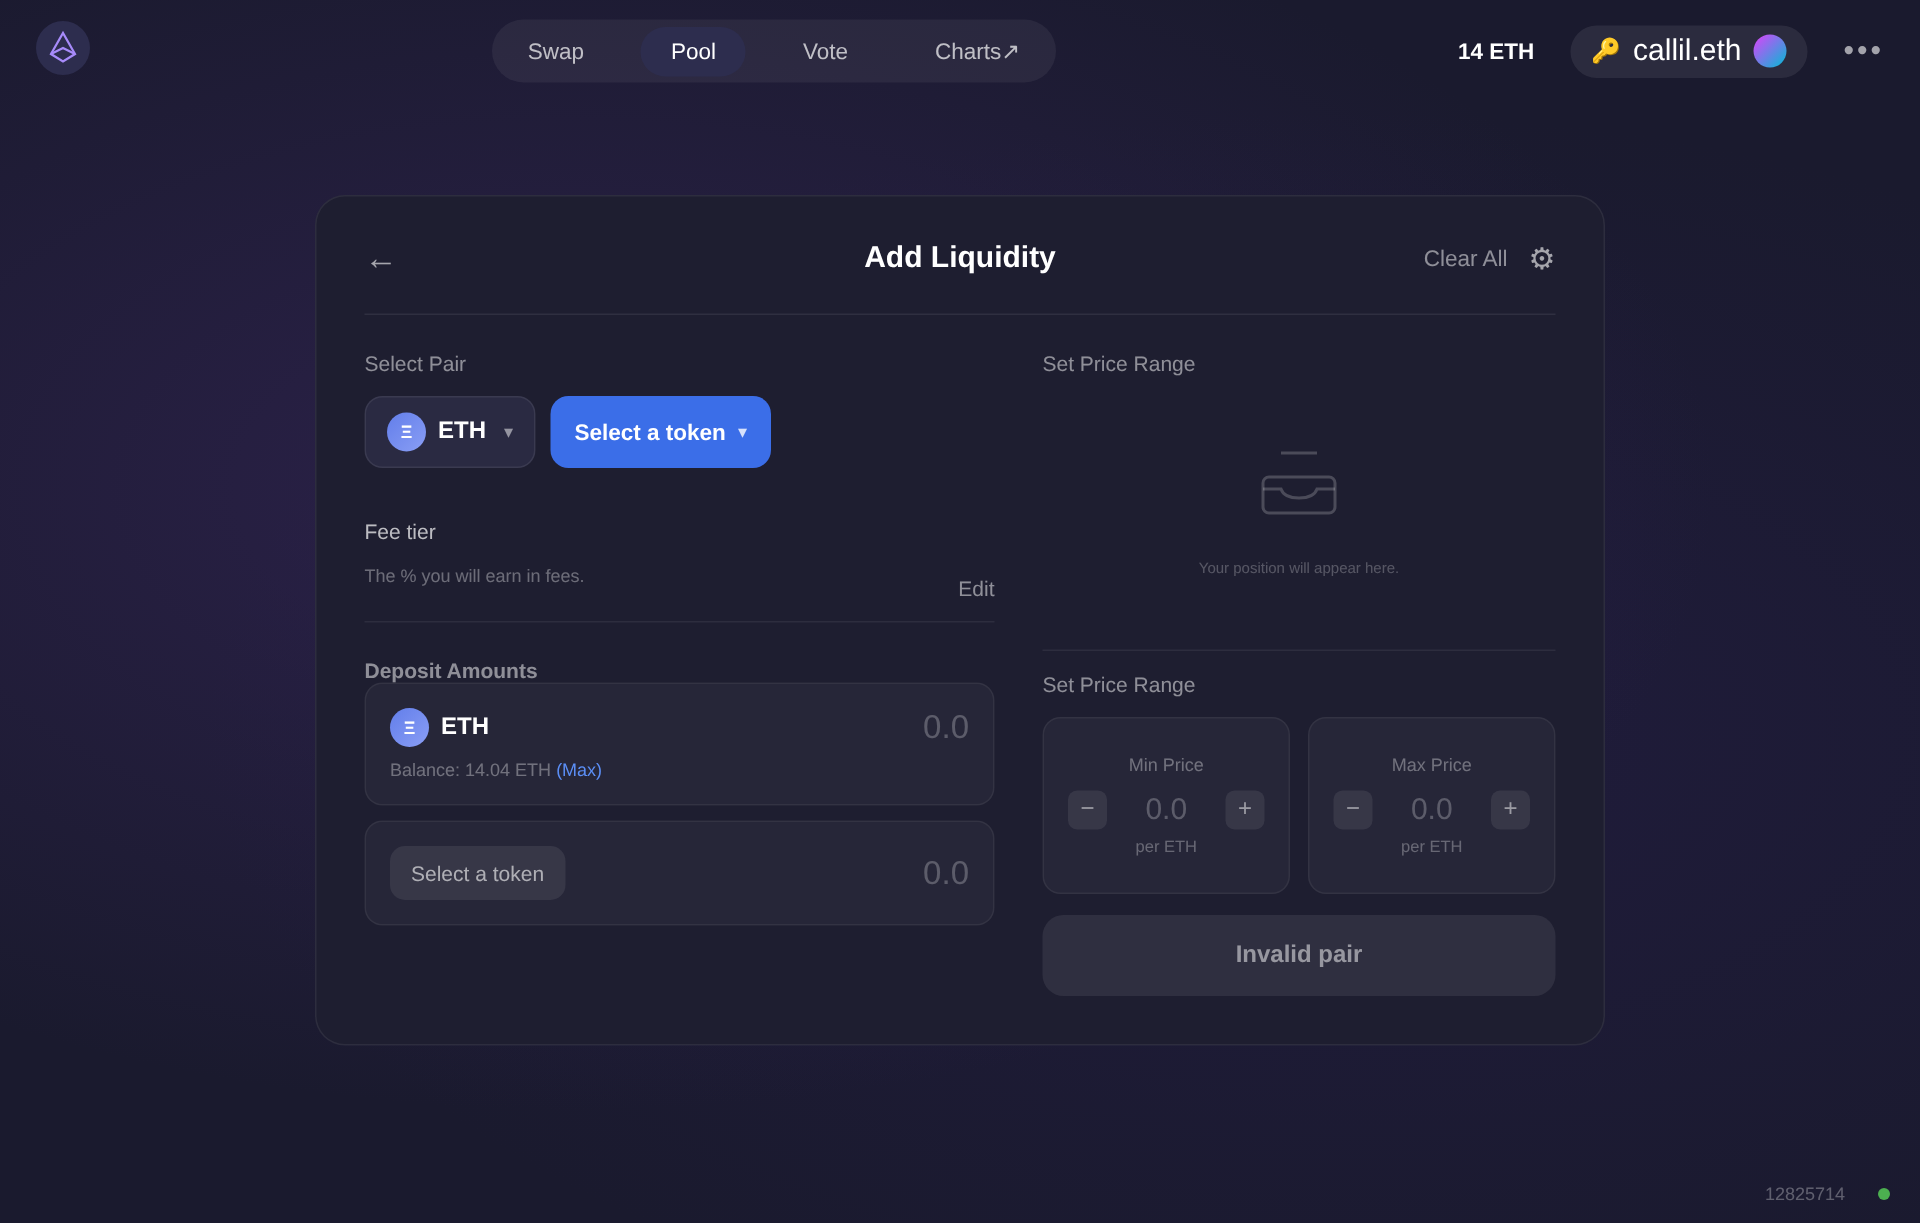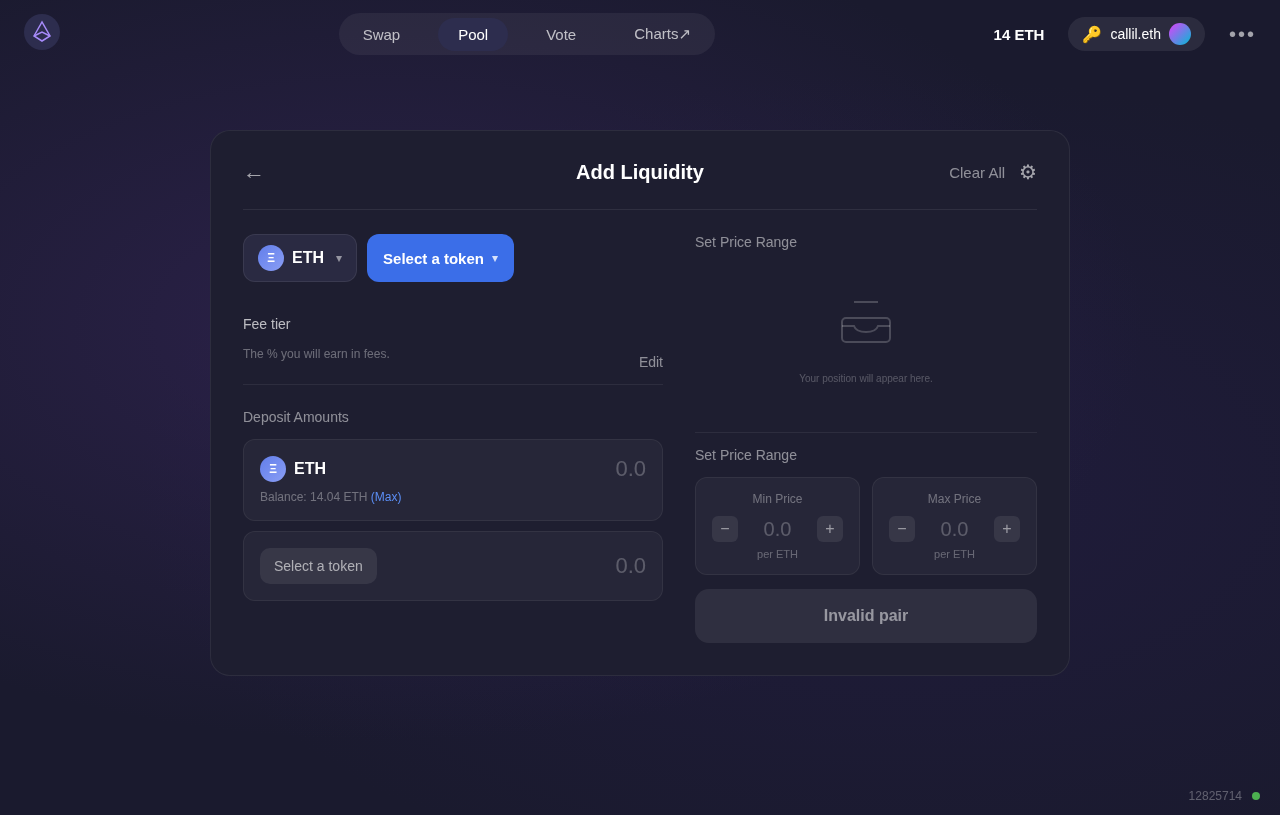--- a/index.html
+++ b/index.html
@@ -78,21 +78,21 @@
       align-items: center;
       gap: 8px;
       background: rgba(255,255,255,0.08);
       border-radius: 20px;
       padding: 6px 14px;
       cursor: pointer;
     }
 
     .wallet-name {
       color: #fff;
-      font-size: 14px;
+      font-size: 20px;
     }
 
     .wallet-avatar {
       width: 22px;
       height: 22px;
       border-radius: 50%;
       background: linear-gradient(135deg, #e040fb, #00bcd4);
     }
 
     .more-btn {
@@ -277,22 +277,22 @@
       color: rgba(255,255,255,0.5);
       font-size: 14px;
       cursor: pointer;
       margin-top: 48px;
     }
 
     
     .deposit-label {
       color: rgba(255,255,255,0.5);
       font-size: 14px;
-      font-weight: 400;
-      margin-bottom: 14px;
+      font-weight: 700;
+      margin-bottom: 0;
     }
 
     .deposit-input {
       background: rgba(255,255,255,0.04);
       border-radius: 12px;
       padding: 16px;
       margin-bottom: 10px;
       border: 1px solid rgba(255,255,255,0.06);
     }
 
@@ -397,21 +397,21 @@
 
     .price-inputs {
       display: grid;
       grid-template-columns: 1fr 1fr;
       gap: 12px;
     }
 
     .price-input-box {
       background: rgba(255,255,255,0.04);
       border-radius: 12px;
-      padding: 14px 16px;
+      padding: 24px 16px;
       border: 1px solid rgba(255,255,255,0.06);
     }
 
     .price-input-label {
       color: rgba(255,255,255,0.35);
       font-size: 12px;
       margin-bottom: 10px;
       text-align: center;
     }
 
@@ -462,21 +462,21 @@
       margin-top: 14px;
     }
 
     
     .block-number {
       position: absolute;
       bottom: 12px;
       right: 20px;
       display: flex;
       align-items: center;
-      gap: 10px;
+      gap: 22px;
       color: rgba(255,255,255,0.3);
       font-size: 12px;
     }
 
     .block-dot {
       width: 8px;
       height: 8px;
       border-radius: 50%;
       background: #4caf50;
     }
@@ -522,20 +522,21 @@
       <span class="settings-btn">⚙</span>
     </div>
   </div>
 
   <div class="divider"></div>
 
   <div class="card-body">
 
     <div class="left-col">
 
+      <div class="section-label">Select Pair</div>
       <div class="pair-selectors">
 
         <div class="token-select">
           <div class="eth-icon">Ξ</div>
           <span class="token-name">ETH</span>
           <span class="chevron">▾</span>
         </div>
 
         <button class="select-token-btn">
           <span class="btn-text">Select a token</span>

